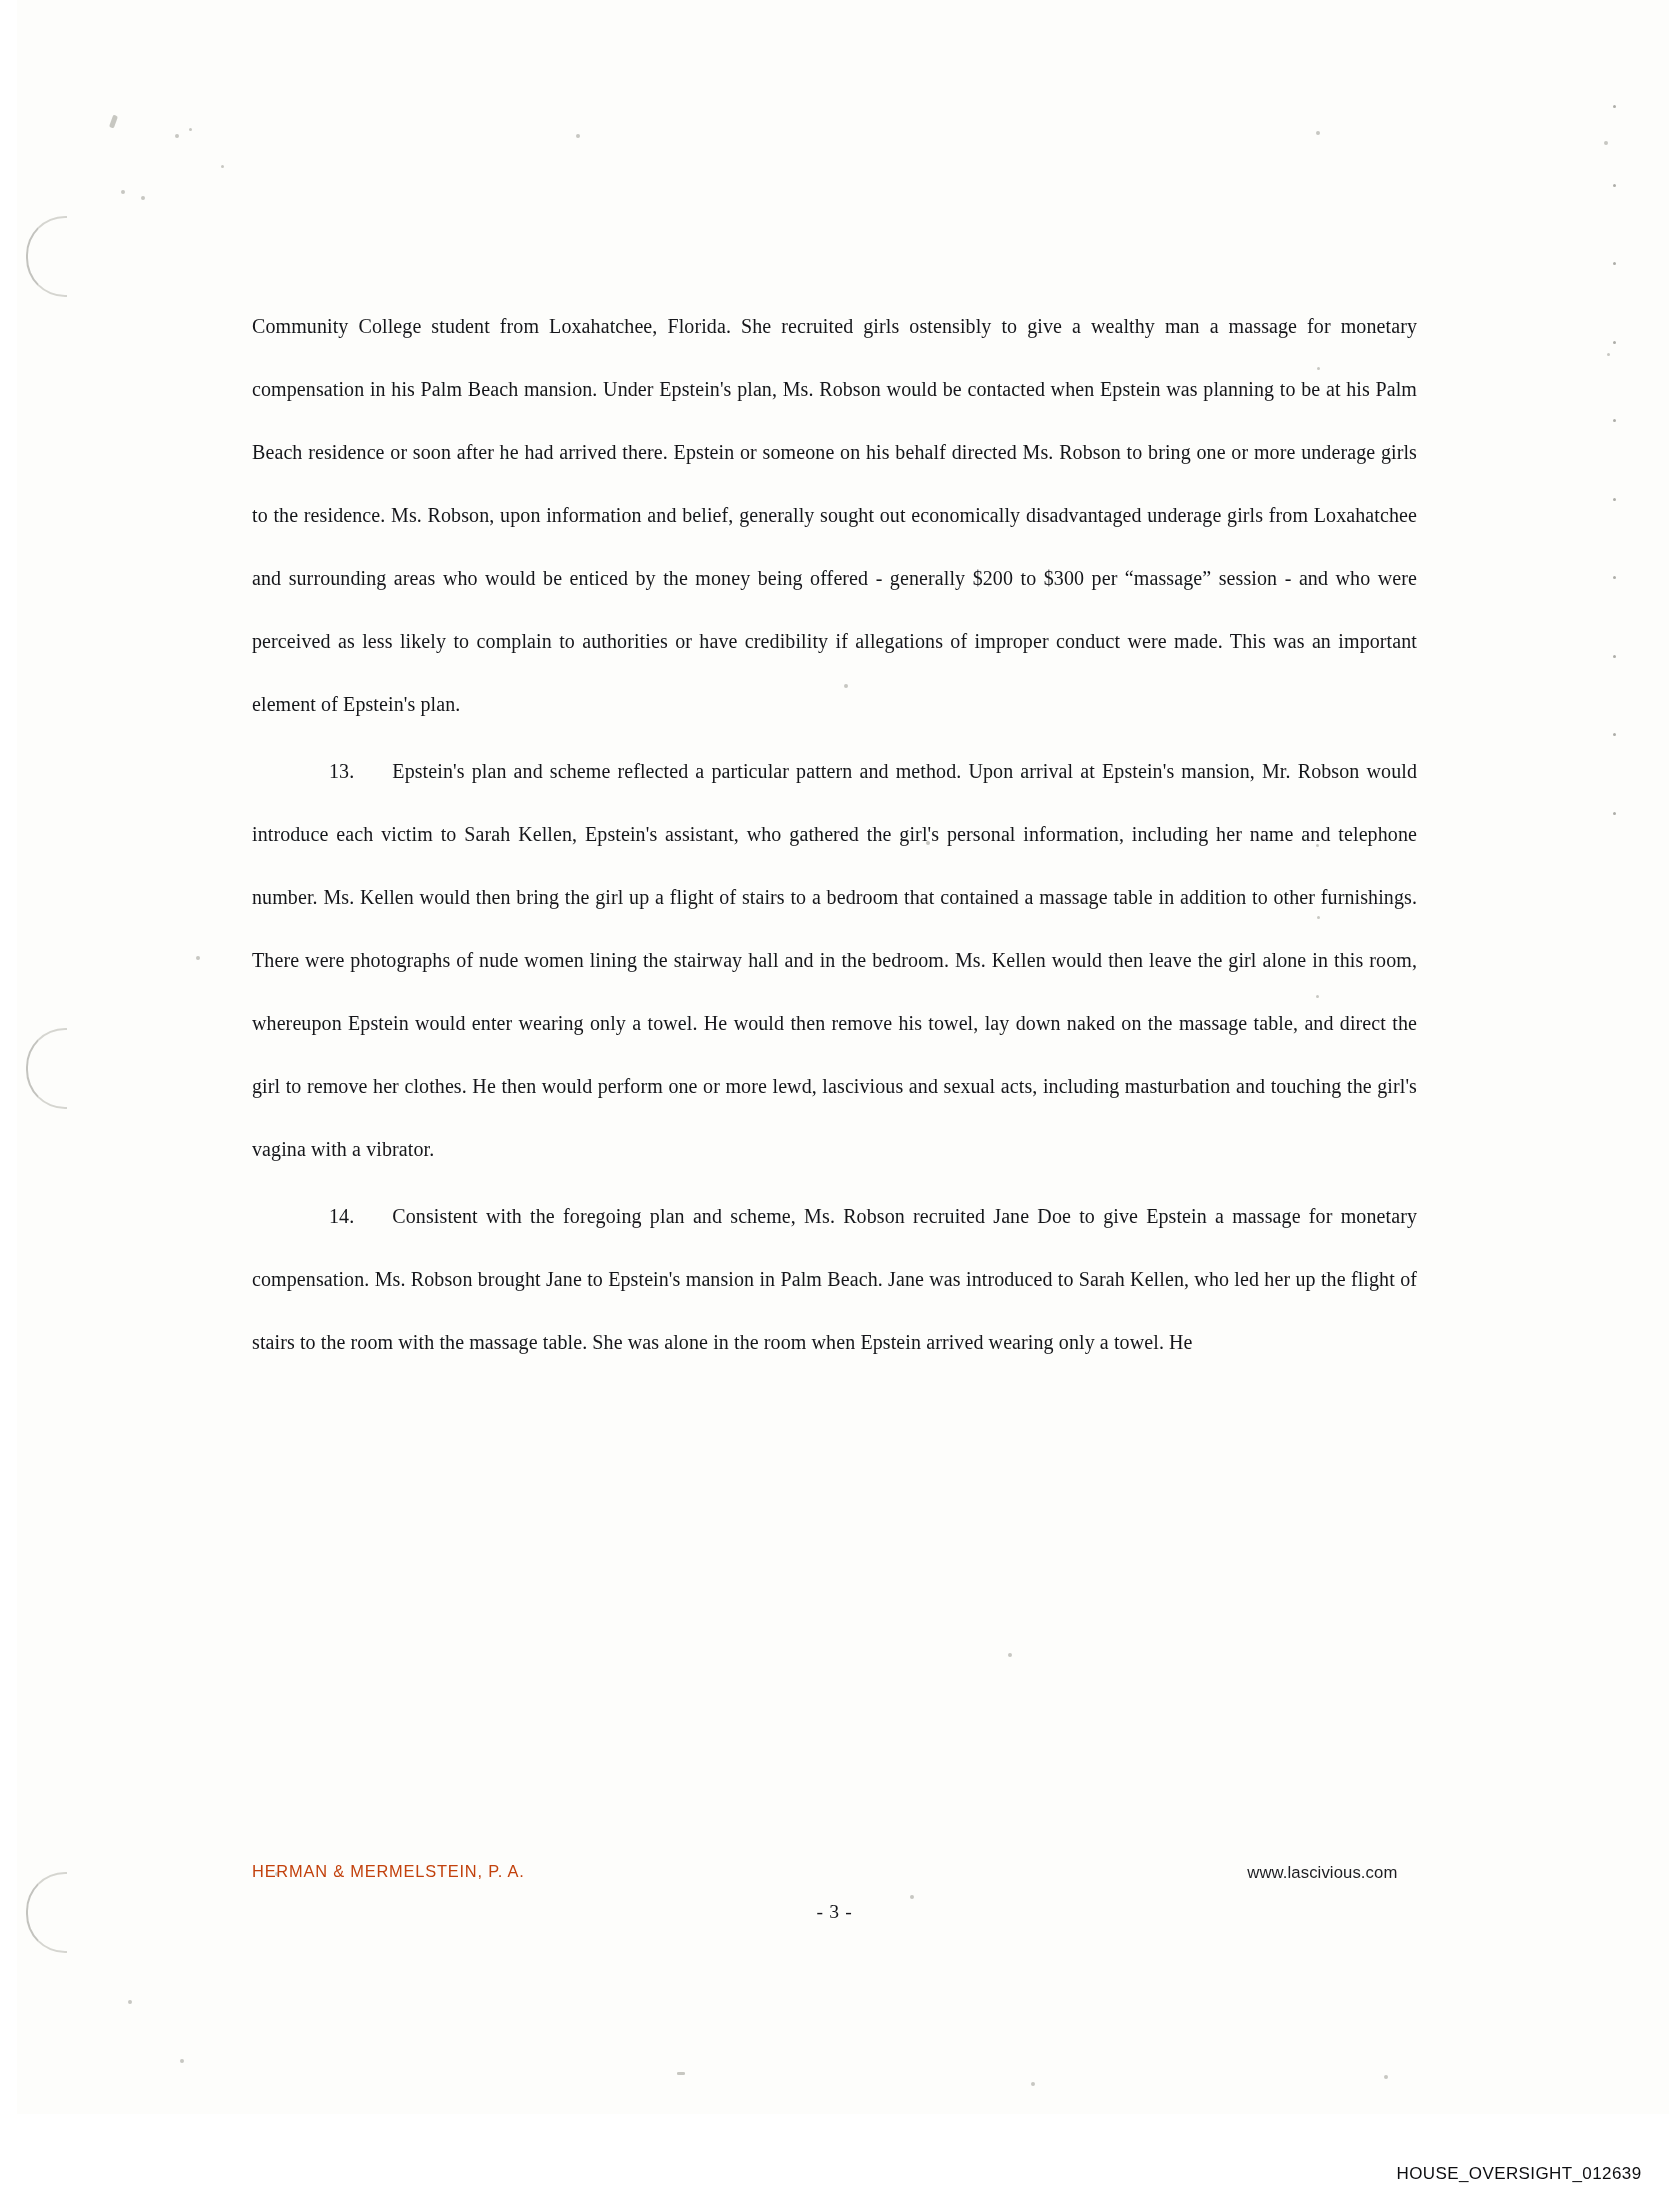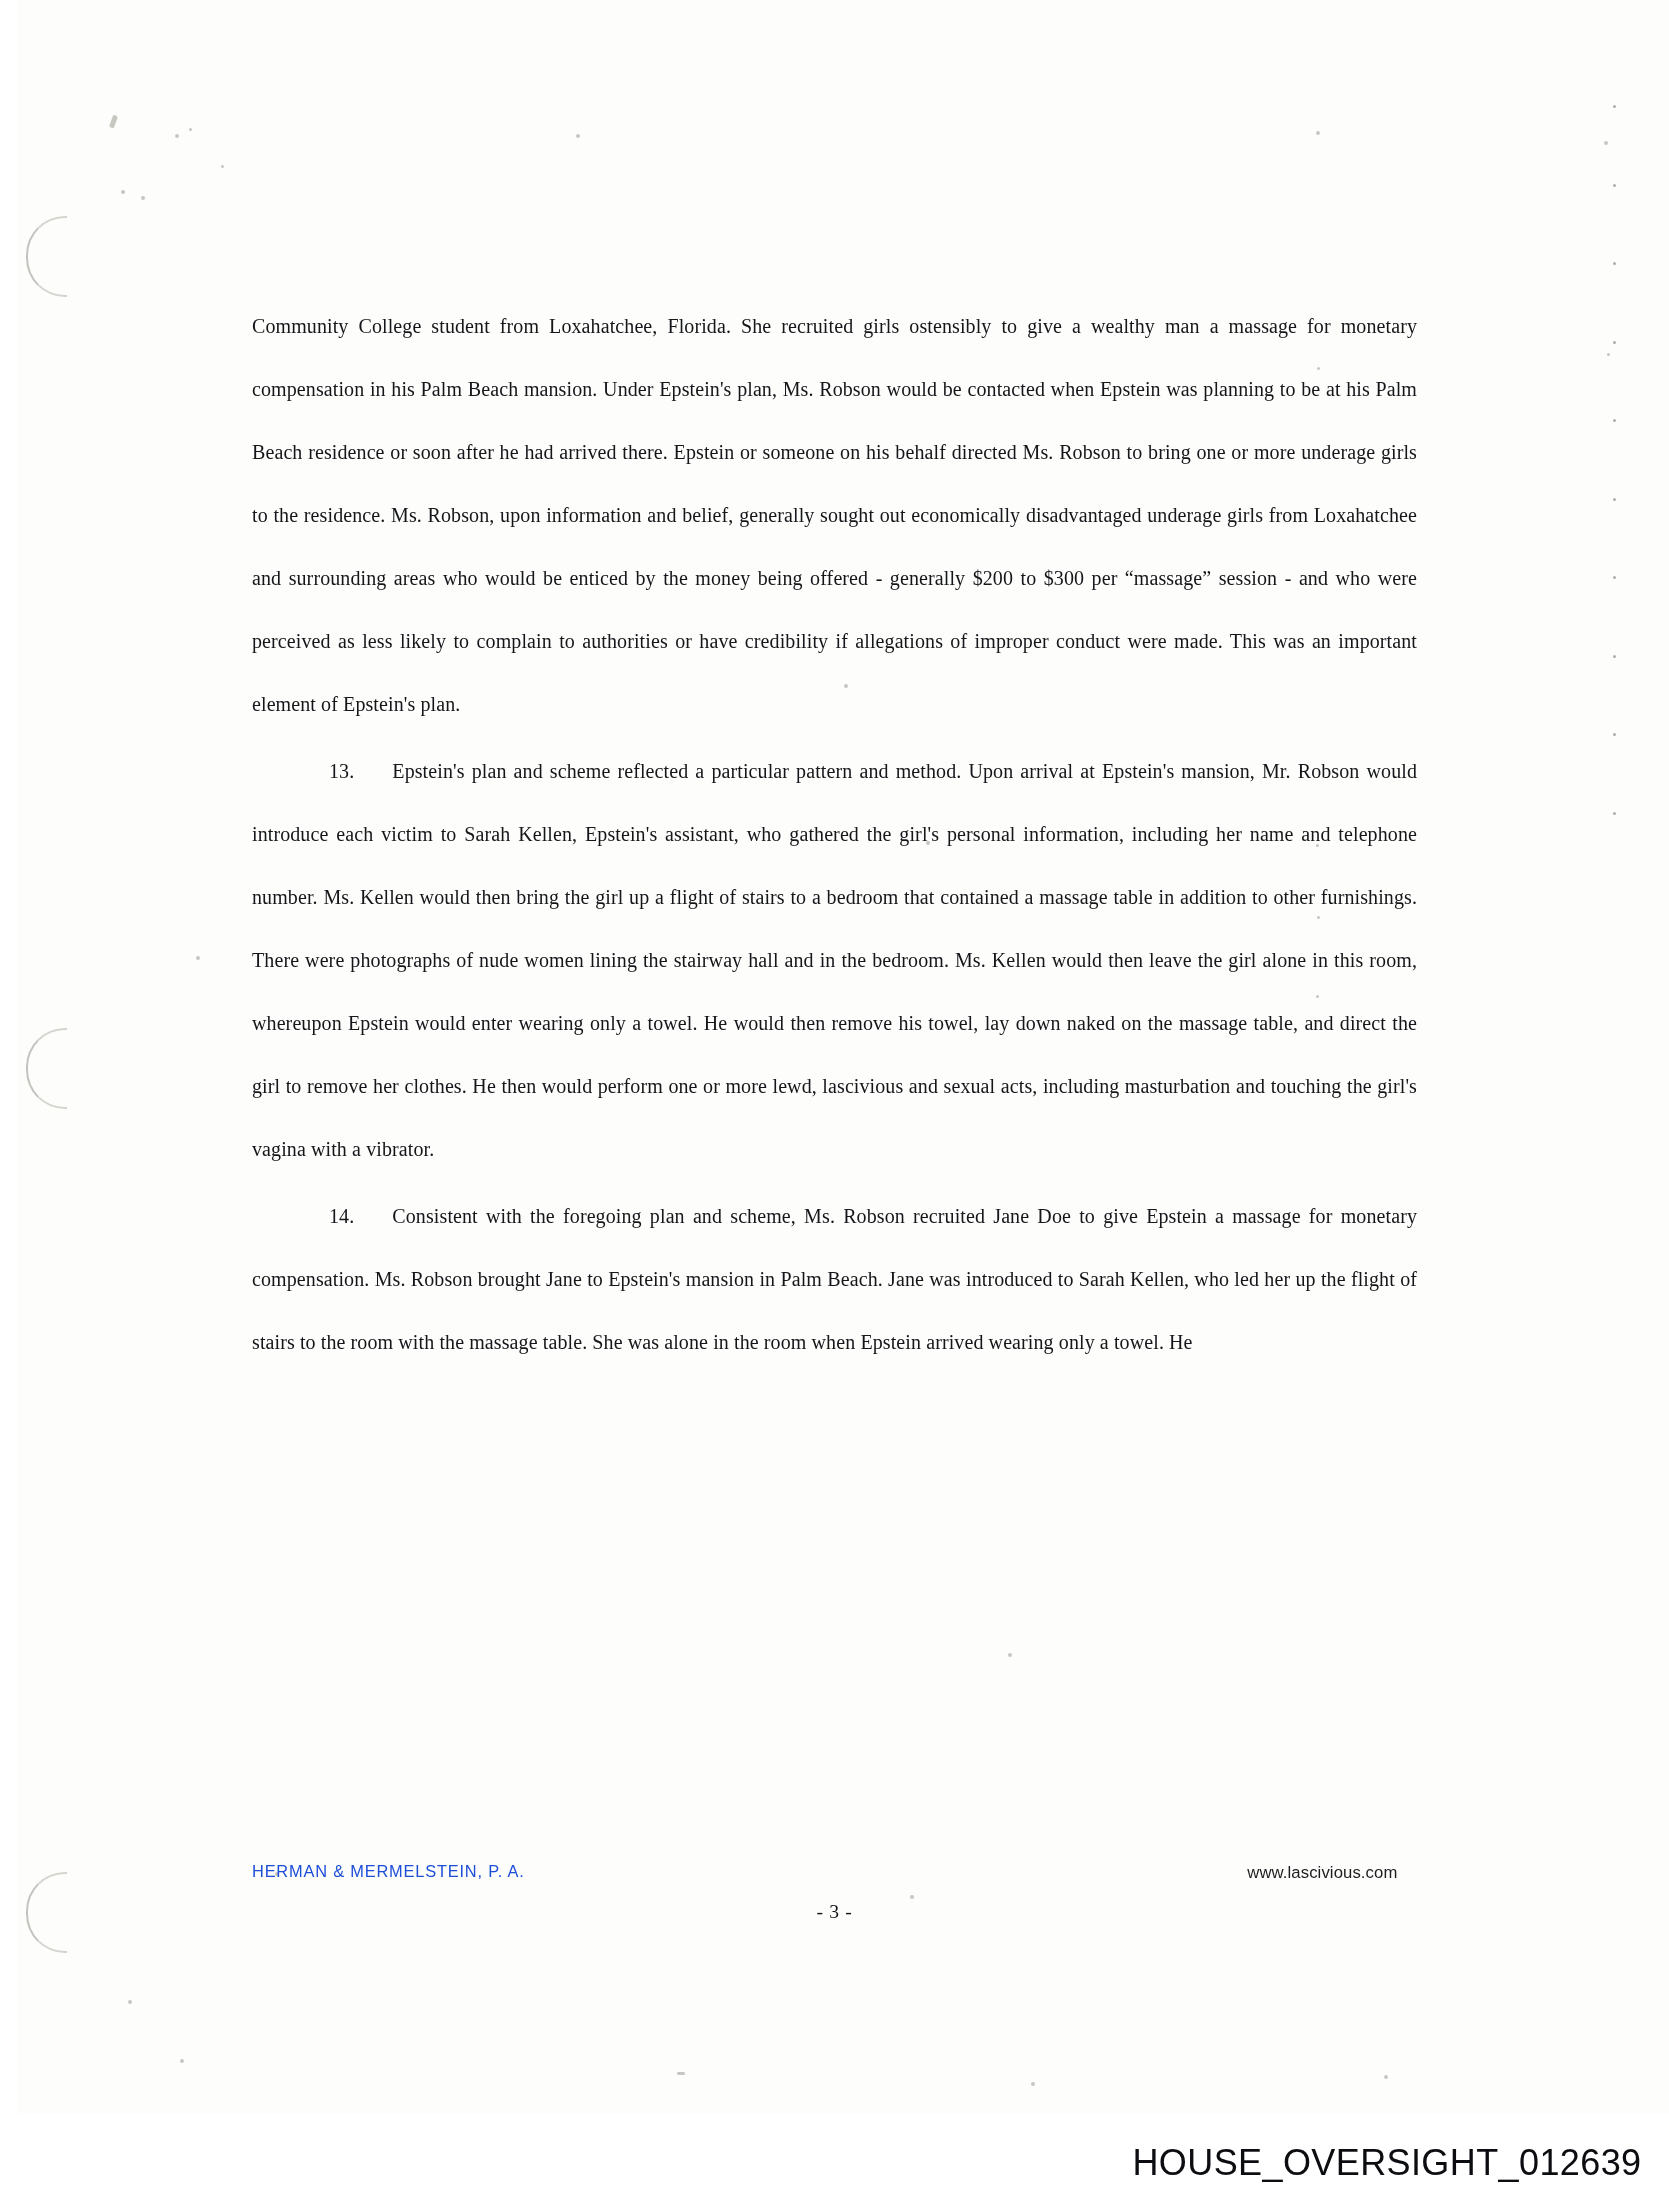--- a/index.html
+++ b/index.html
@@ -74,21 +74,21 @@
     width: 1165px;
     height: 79px;
   }
   .firm-name {
     position: absolute;
     left: 0px;
     top: 0px;
     font-family: "Liberation Sans", sans-serif;
     font-size: 16.4px;
     letter-spacing: 0.8px;
-    color: #1d4ed8;
+    color: #c2410c;
     font-variant: small-caps;
   }
   .website {
     position: absolute;
     right: 19.6px;
     top: 1.3px;
     font-family: "Liberation Sans", sans-serif;
     font-size: 16.7px;
     color: #1c1d21;
     letter-spacing: 0.1px;
@@ -103,21 +103,21 @@
     color: #15161a;
     letter-spacing: 0.7px;
   }
 
   
   .bates {
     position: absolute;
     right: 27.5px;
     bottom: 21px;
     font-family: "Liberation Sans", sans-serif;
-    font-size: 36px;
+    font-size: 17px;
     letter-spacing: 0.4px;
     color: #0c0d10;
     font-weight: 400;
   }
 
   
   .hole-mark {
     position: absolute;
     width: 39px;
     height: 77px;

